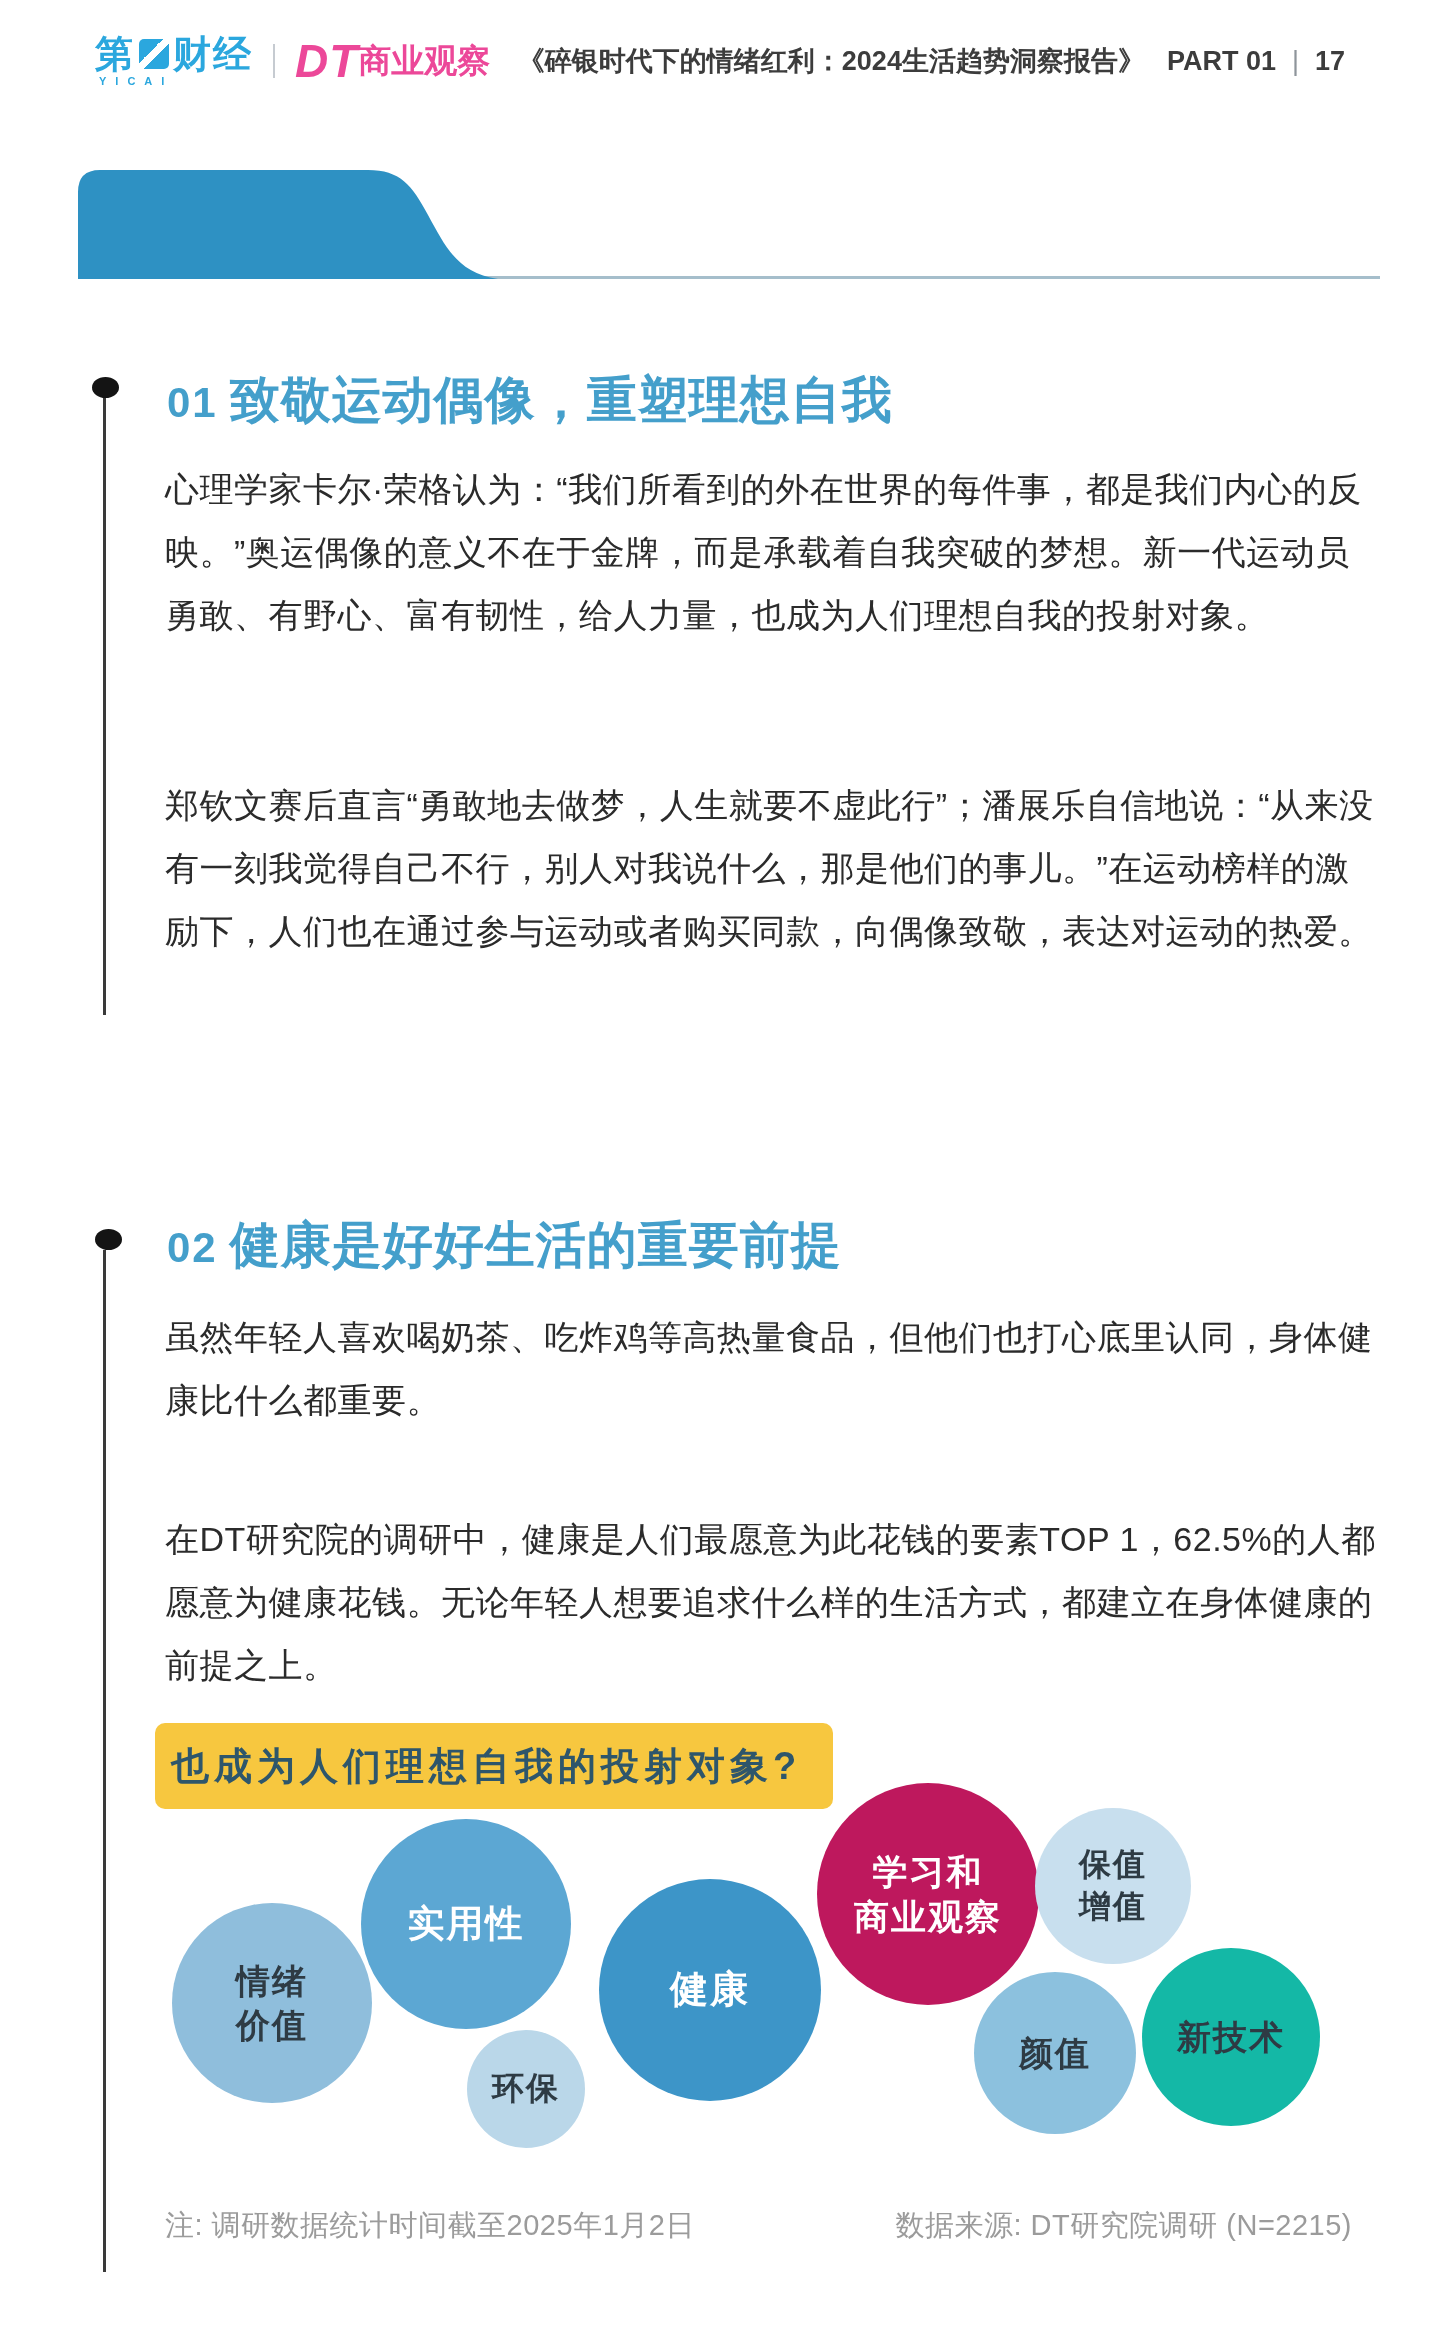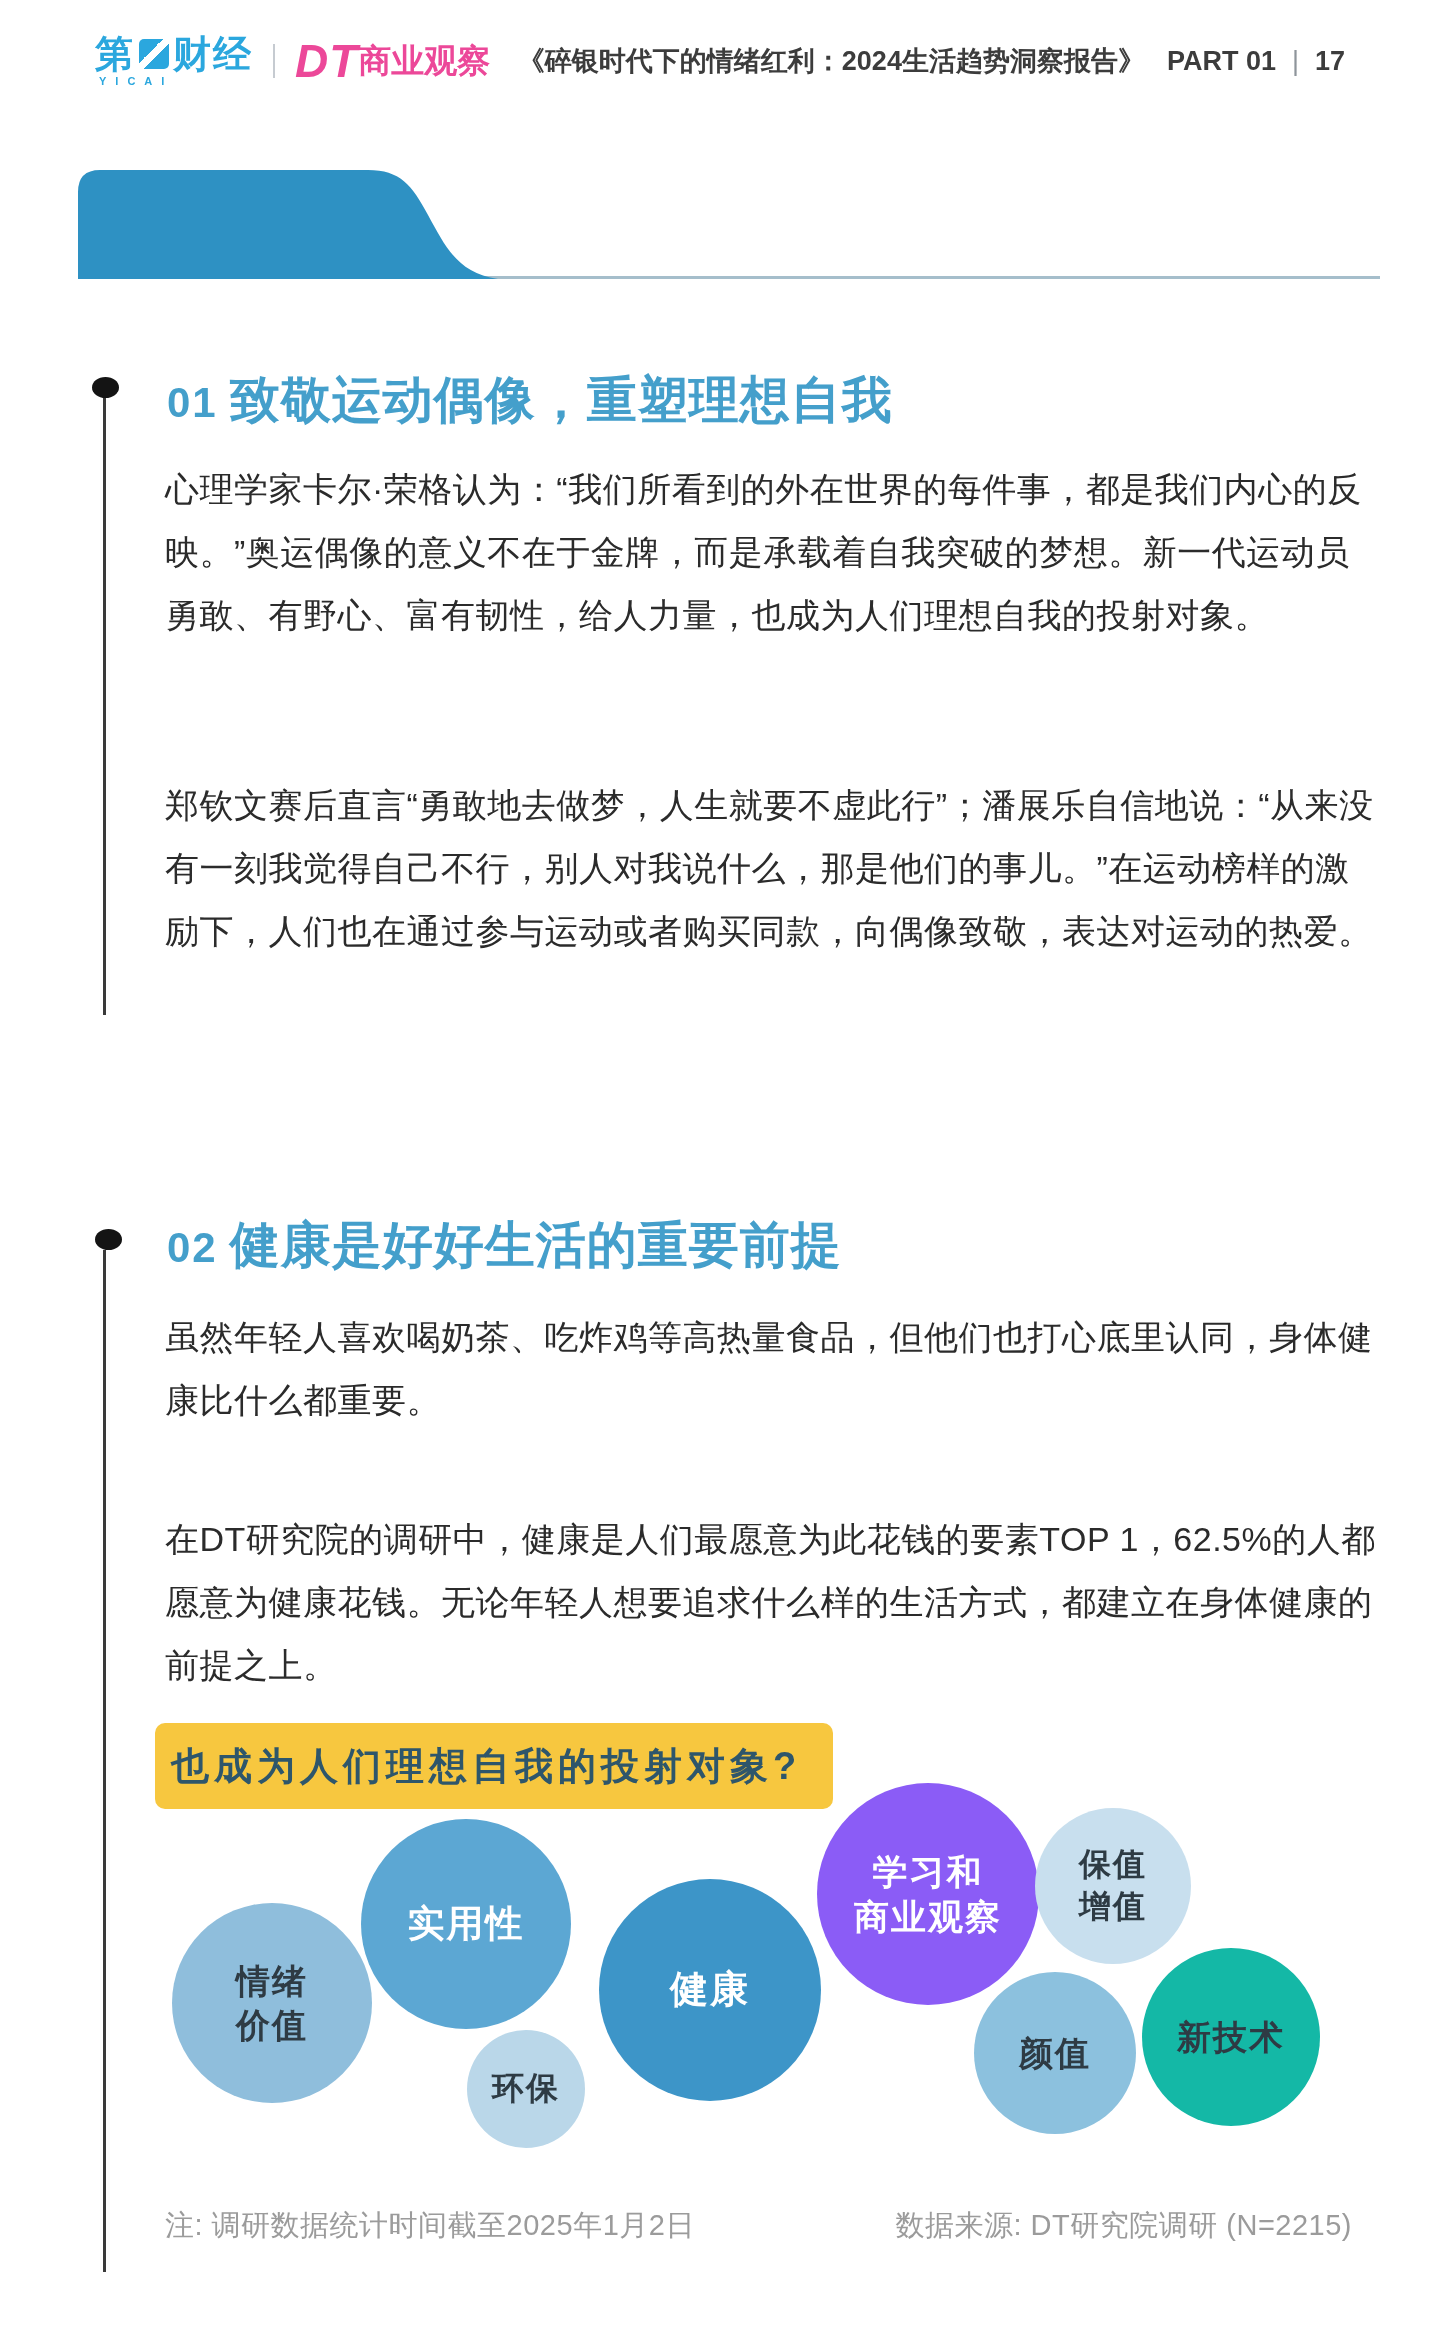--- a/index.html
+++ b/index.html
@@ -119,21 +119,21 @@
       </div>
       <div class="bubble" style="left: 361px; top: 1819px; width: 210px; height: 210px; background: rgb(92, 167, 211); color: rgb(255, 255, 255); font-size: 37px;">
         <span>实用性</span>
       </div>
       <div class="bubble" style="left: 467px; top: 2030px; width: 118px; height: 118px; background: rgb(186, 215, 233); color: rgb(46, 59, 68); font-size: 32px;">
         <span>环保</span>
       </div>
       <div class="bubble" style="left: 599px; top: 1879px; width: 222px; height: 222px; background: rgb(61, 149, 200); color: rgb(255, 255, 255); font-size: 38px;">
         <span>健康</span>
       </div>
-      <div class="bubble" style="left: 817px; top: 1783px; width: 222px; height: 222px; background: #8b5cf6; color: rgb(255, 255, 255); font-size: 35px;">
+      <div class="bubble" style="left: 817px; top: 1783px; width: 222px; height: 222px; background: #be185d; color: rgb(255, 255, 255); font-size: 35px;">
         <span>学习和</span>
         <span>商业观察</span>
       </div>
       <div class="bubble" style="left: 1035px; top: 1808px; width: 156px; height: 156px; background: rgb(200, 223, 238); color: rgb(46, 59, 68); font-size: 32px;">
         <span>保值</span>
         <span>增值</span>
       </div>
       <div class="bubble" style="left: 974px; top: 1972px; width: 162px; height: 162px; background: rgb(140, 193, 222); color: rgb(46, 59, 68); font-size: 34px;">
         <span>颜值</span>
       </div>

